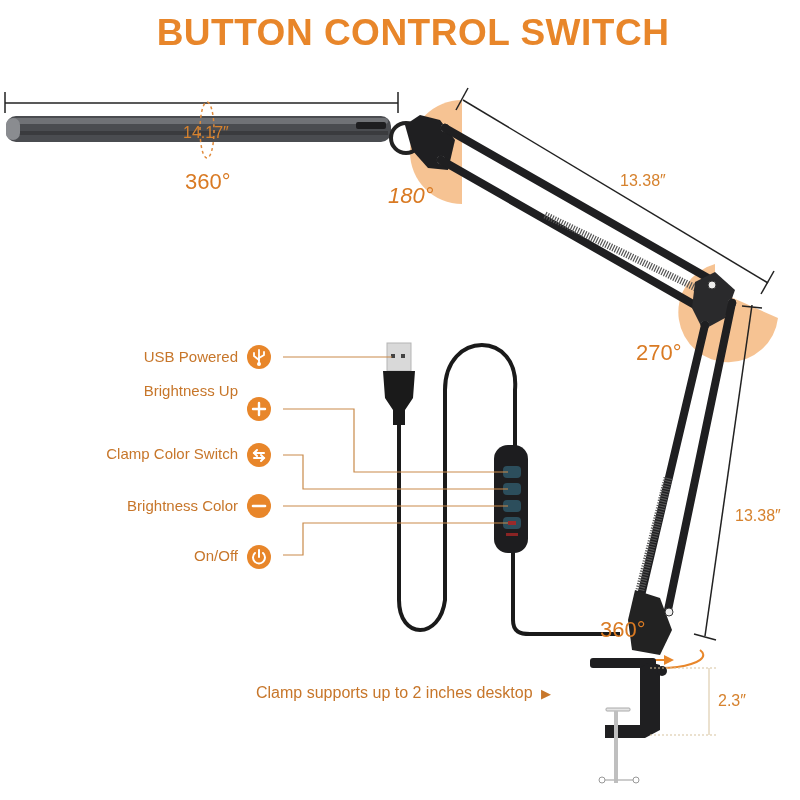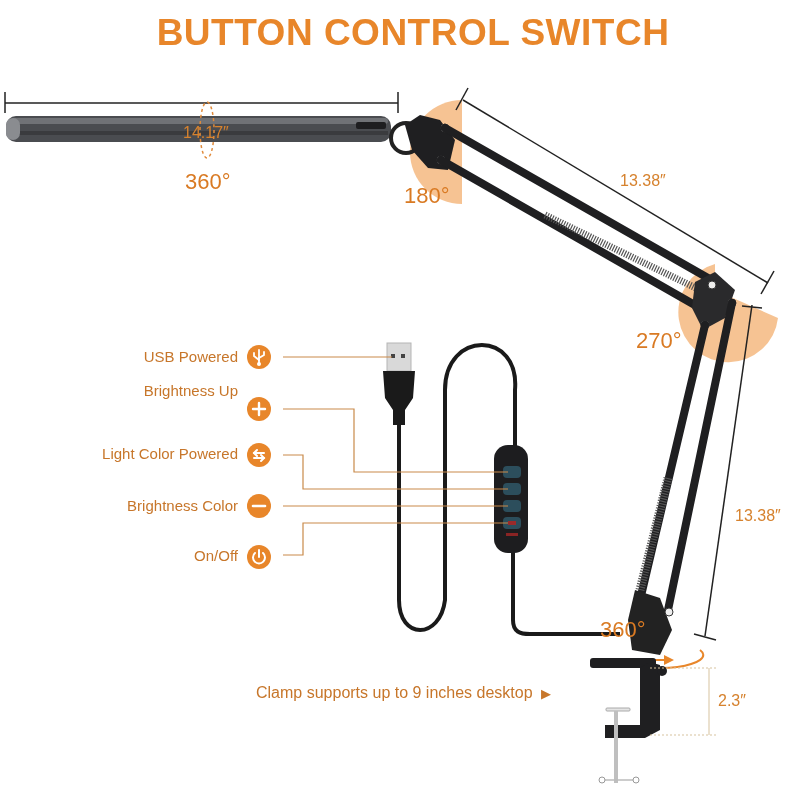--- a/index.html
+++ b/index.html
@@ -127,27 +127,27 @@
     <polyline points="283,555 303,555 303,523 508,523"></polyline>
   </g>
 </svg>
 
 <div class="dim" style="left:183px;top:80px;margin-top:44px;">14.17″</div>
 <div class="dim" style="left:620px;top:172px;">13.38″</div>
 <div class="dim" style="left:735px;top:507px;">13.38″</div>
 <div class="dim" style="left:718px;top:692px;text-align:right;">2.3″</div>
 
 <div class="deg bold" style="left:185px;top:169px;">360°</div>
-<div class="deg" style="left:404px;top:183px;">180°</div>
-<div class="deg" style="left:636px;top:328px;text-align:center;">270°</div>
+<div class="deg" style="left:388px;top:183px;font-style:italic;">180°</div>
+<div class="deg" style="left:636px;top:340px;text-align:center;">270°</div>
 <div class="deg bold" style="left:600px;top:617px;">360°</div>
 
 <div class="lbl right" style="right:562px;top:348px;">USB Powered</div>
 <div class="lbl right" style="right:562px;top:382px;">Brightness Up</div>
-<div class="lbl right" style="right:562px;top:445px;">Light Color Powered</div>
+<div class="lbl right" style="right:562px;top:445px;">Clamp Color Switch</div>
 <div class="lbl right" style="right:562px;top:497px;">Brightness Color</div>
 <div class="lbl right" style="right:562px;top:547px;text-align:right;">On/Off</div>
 
 <div class="ctl-icon" style="left:247px;top:345px;">
   <svg width="24" height="24" viewBox="0 0 24 24">
       <g stroke="#fff" stroke-width="1.8" fill="none" stroke-linecap="round">
         <line x1="12" y1="5" x2="12" y2="19"></line>
         <path d="M12,15 L7,11 L7,8"></path>
         <path d="M12,13 L17,10 L17,7"></path>
       </g>
@@ -180,15 +180,15 @@
 <div class="ctl-icon" style="left:247px;top:545px;">
   <svg width="24" height="24" viewBox="0 0 24 24">
       <g stroke="#fff" stroke-width="2" fill="none" stroke-linecap="round">
         <path d="M8,8 A6,6 0 1 0 16,8"></path>
         <line x1="12" y1="5" x2="12" y2="12"></line>
       </g>
     </svg>
 </div>
 
 <div class="lbl" style="left:256px;top:684px;font-size:16px;">
-  <span>Clamp supports up to 9 inches desktop</span>
+  <span>Clamp supports up to 2 inches desktop</span>
   <span style="font-size:13px;margin-left:4px;">▶</span>
 </div>
 
 </body></html>

